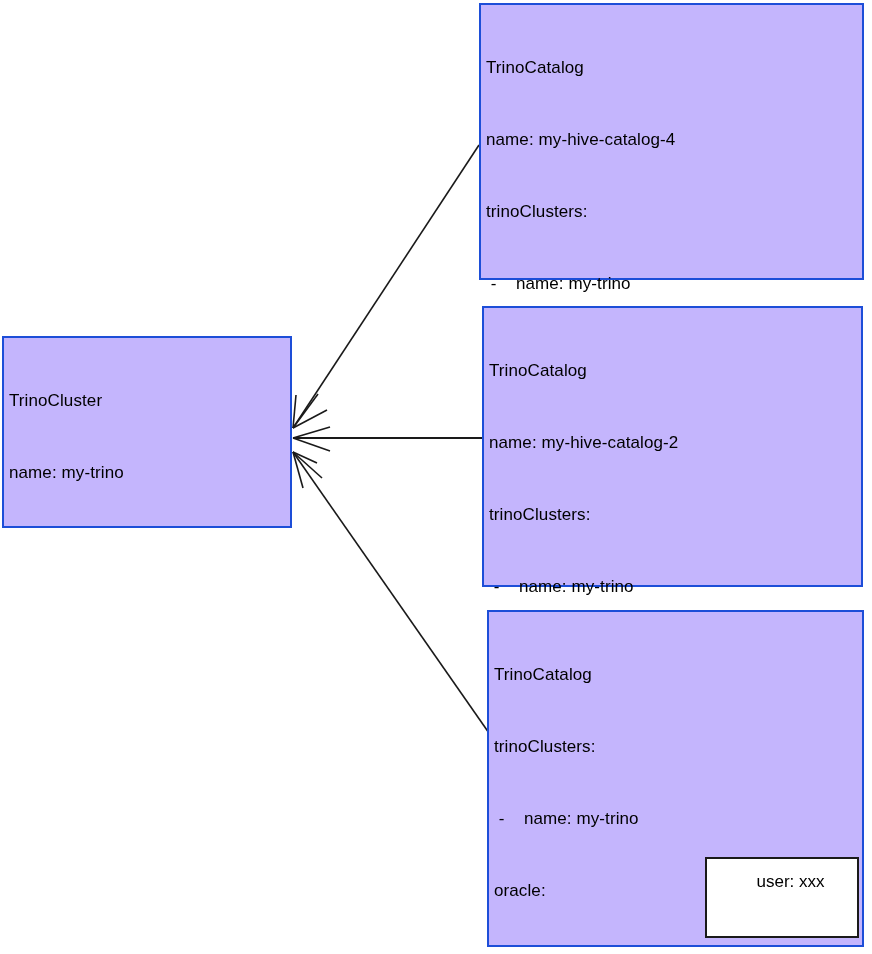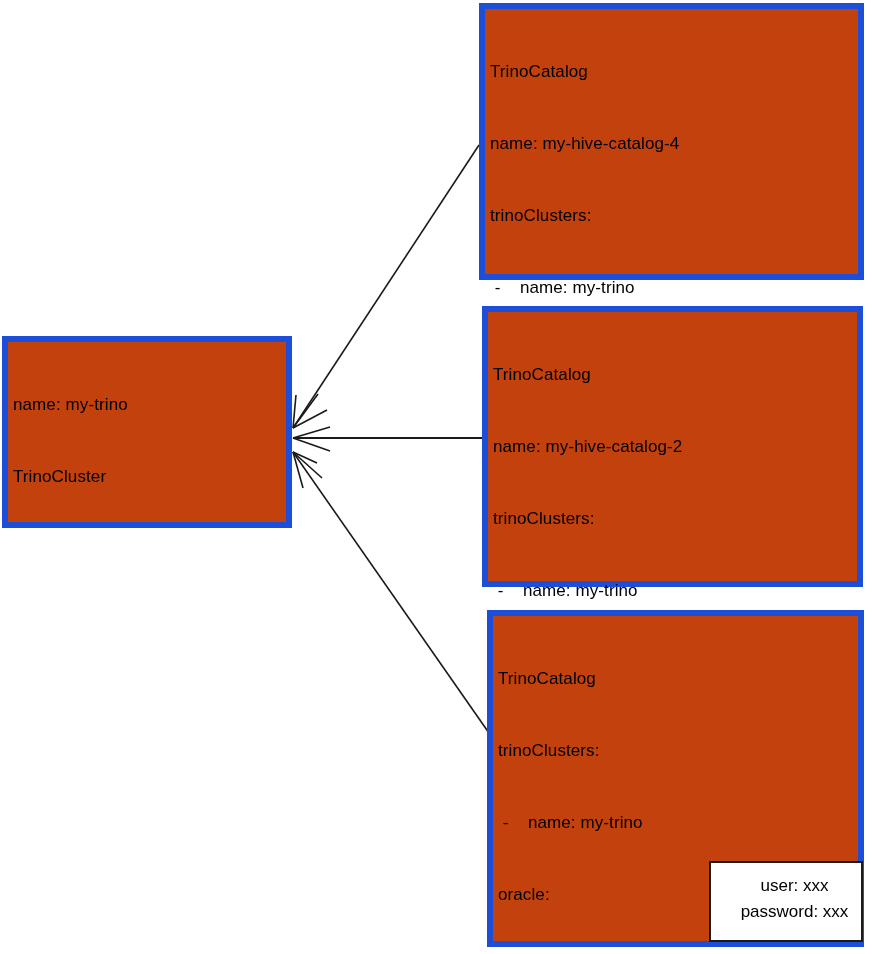--- a/index.html
+++ b/index.html
@@ -23,22 +23,22 @@
     position: absolute;
     left: 0;
     top: 0;
     width: 872px;
     height: 954px;
     pointer-events: none;
   }
   .node {
     position: absolute;
     box-sizing: border-box;
-    background: #c2410c;
-    border: 6px solid #1d4ed8;
+    background: #c4b5fd;
+    border: 2px solid #1d4ed8;
   }
   .node-text {
     position: absolute;
     left: 5px;
     top: 3px;
     right: 4px;
     font-size: 17px;
     line-height: 24px;
     white-space: pre;
     letter-spacing: 0.1px;
@@ -126,22 +126,22 @@
 
     <g>
       <line x1="761" y1="818" x2="788" y2="855" stroke="#1a1a1a" stroke-width="1.6" fill="none"></line>
       <line x1="788" y1="855" x2="770" y2="826" stroke="#1a1a1a" stroke-width="1.6" fill="none"></line>
       <line x1="788" y1="855" x2="790" y2="826" stroke="#1a1a1a" stroke-width="1.6" fill="none"></line>
     </g>
   </svg>
 
   <div class="node" id="trino-cluster">
     <div class="node-text">
+      <span class="ln">TrinoCluster</span>
       <span class="ln">name: my-trino</span>
-      <span class="ln">TrinoCluster</span>
     </div>
   </div>
 
   <div class="node" id="catalog-hive-1">
     <div class="node-text">
       <span class="ln">TrinoCatalog</span>
       <span class="ln">name: my-hive-catalog-4</span>
       <span class="ln">trinoClusters:</span>
       <span class="ln"> -    name: my-trino</span>
       <span class="ln">hive:</span>
@@ -171,18 +171,17 @@
       <span class="ln">trinoClusters:</span>
       <span class="ln"> -    name: my-trino</span>
       <span class="ln">oracle:</span>
       
       
     </div>
 
     <div id="secret-box">
       <div class="secret-text">
         <span class="ln">user: xxx</span>
-        <span class="ln">password: xxx</span>
       </div>
     </div>
   </div>
 
 </div>
 
 </body></html>

